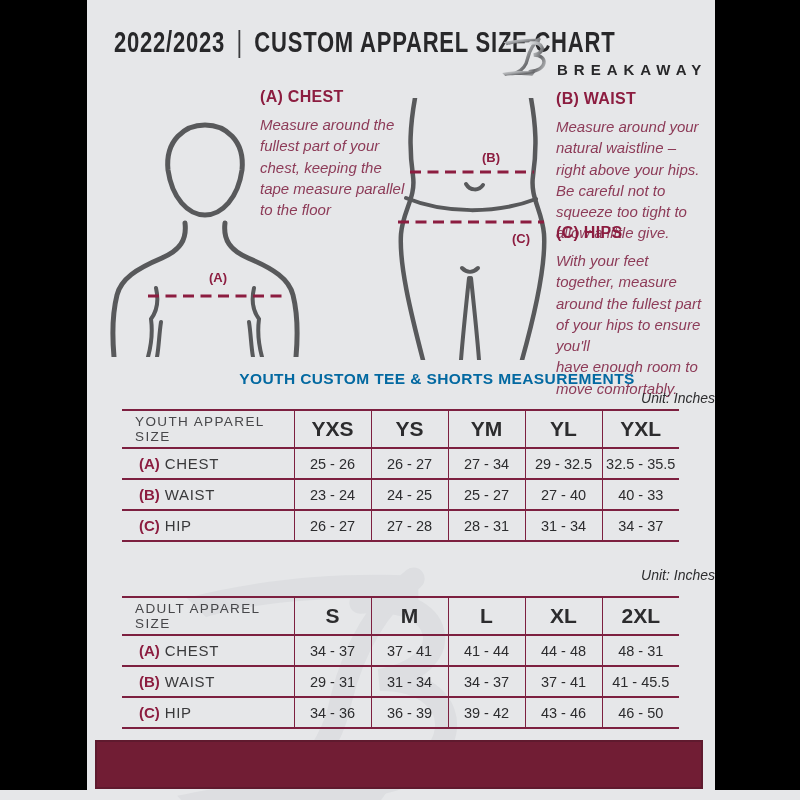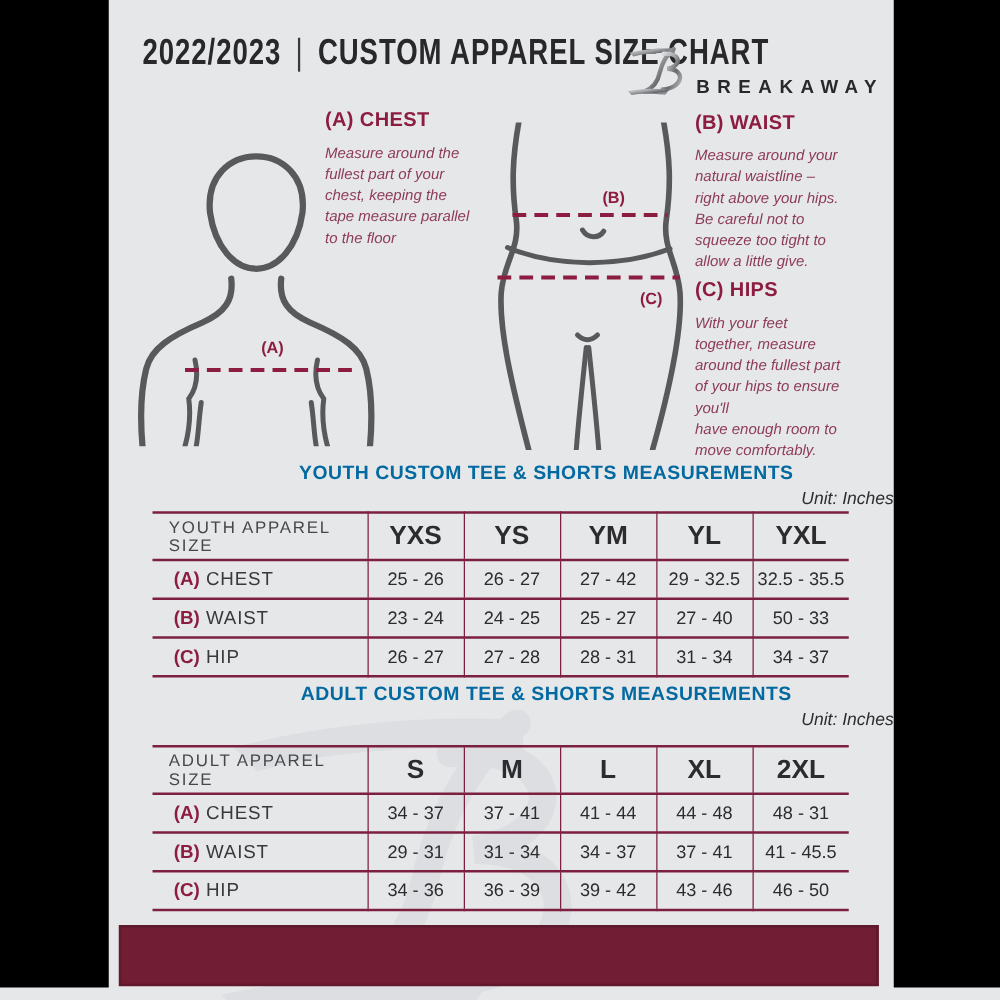--- a/index.html
+++ b/index.html
@@ -24,21 +24,21 @@
   .hdr-title{position:absolute; left:114px; top:26px; display:flex; gap:15px; align-items:baseline;
     font-weight:700; font-size:29px; color:#28282a; letter-spacing:1px; white-space:nowrap;
     transform:scaleX(0.76); transform-origin:left top;}
   .hdr-title .sep{font-weight:400; color:#3a3a3c;}
   .brand{position:absolute; left:500px; top:32px; display:flex; align-items:flex-end; gap:9px;}
   .brand-name{font-weight:700; font-size:15px; letter-spacing:6px; color:#28282a; margin-top:6px;}
 
   
   .instr{position:absolute; width:180px;}
   .instr-heading{font-weight:700; font-size:16px; color:var(--maroon-bright); letter-spacing:.3px; margin-bottom:8px;}
-  .instr-body{font-style:italic; font-size:12px; line-height:1.42; color:var(--maroon-body); white-space:pre-line; font-weight:500;}
+  .instr-body{font-style:italic; font-size:15px; line-height:1.42; color:var(--maroon-body); white-space:pre-line; font-weight:500;}
   .instr.a{left:260px; top:88px;}
   .instr.b{left:556px; top:90px;}
   .instr.c{left:556px; top:224px;}
 
   
   .fig{position:absolute;}
   .fig.upper{left:108px; top:82px;}
   .fig.lower{left:390px; top:98px;}
   .outline{fill:none; stroke:var(--fig); stroke-linecap:round;}
   .dash{stroke:var(--maroon-bright); stroke-width:3.2; stroke-dasharray:11 6.5; fill:none;}
@@ -181,44 +181,43 @@
       <td class="sz">YXS</td>
       <td class="sz">YS</td>
       <td class="sz">YM</td>
       <td class="sz">YL</td>
       <td class="sz">YXL</td>
     </tr>
     <tr class="row">
       <td class="lbl"><span class="pfx">(A)</span> <span>CHEST</span></td>
       <td class="val">25 - 26</td>
       <td class="val">26 - 27</td>
-      <td class="val">27 - 42</td>
+      <td class="val">27 - 34</td>
       <td class="val">29 - 32.5</td>
       <td class="val">32.5 - 35.5</td>
     </tr>
     <tr class="row">
       <td class="lbl"><span class="pfx">(B)</span> <span>WAIST</span></td>
       <td class="val">23 - 24</td>
       <td class="val">24 - 25</td>
       <td class="val">25 - 27</td>
       <td class="val">27 - 40</td>
-      <td class="val">50 - 33</td>
+      <td class="val">40 - 33</td>
     </tr>
     <tr class="row">
       <td class="lbl"><span class="pfx">(C)</span> <span>HIP</span></td>
       <td class="val">26 - 27</td>
       <td class="val">27 - 28</td>
       <td class="val">28 - 31</td>
       <td class="val">31 - 34</td>
       <td class="val">34 - 37</td>
     </tr>
   </tbody>
     </table>
 
-  <div class="tbl-title adult-title content-z">ADULT CUSTOM TEE &amp; SHORTS MEASUREMENTS</div>
   <div class="tbl-unit adult-unit content-z">Unit: Inches</div>
   <table class="size-table adult-table content-z">
     <colgroup>
         <col class="c0">
         <col>
         <col>
         <col>
         <col>
         <col>
       </colgroup>

